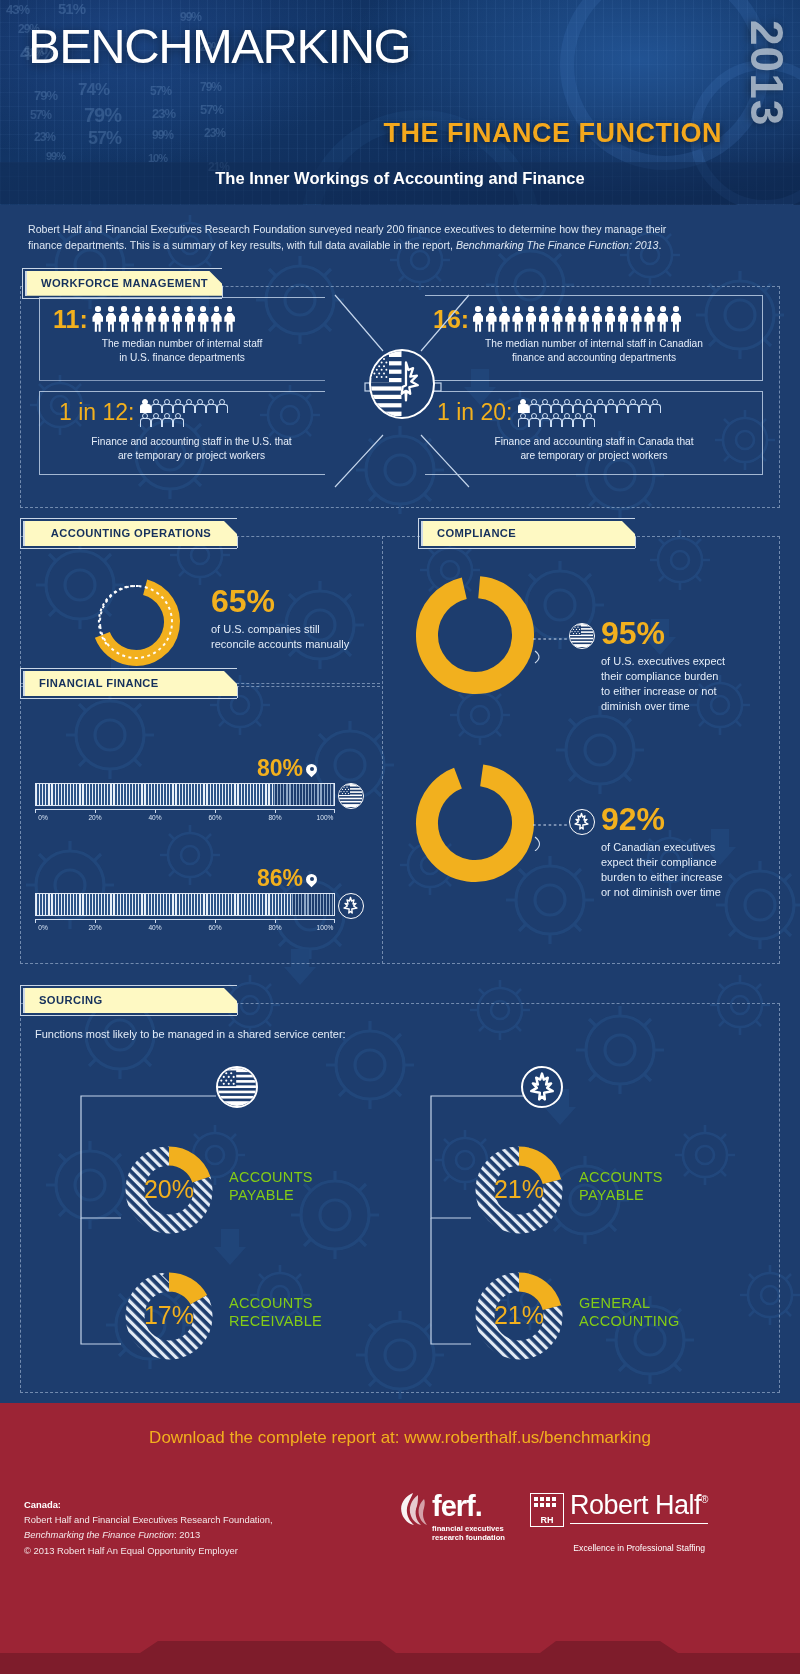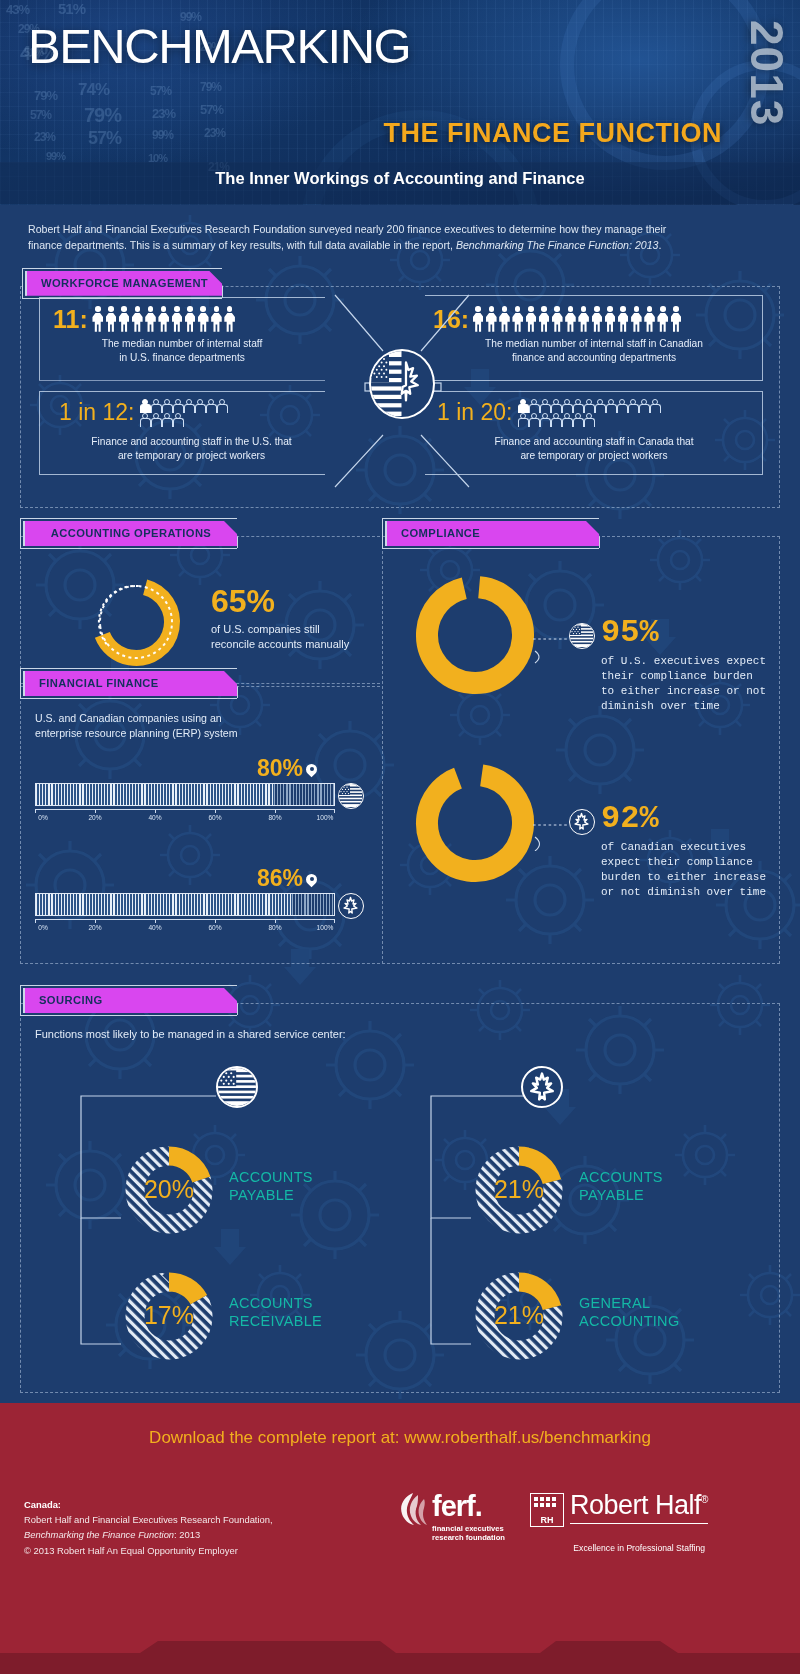--- a/index.html
+++ b/index.html
@@ -75,21 +75,21 @@
 
   .intro {
     margin: 16px 28px 0 28px; width: 744px;
     font-size: 10.6px; line-height: 1.55; color: #dfe8f4;
   }
   .intro i { font-style: italic; }
 
   
   .tab {
     position: relative; display: inline-block; height: 25px;
-    background: #d946ef;
+    background: #fef9c3;
     color: #15305c; font-weight: 700; font-size: 11.2px; letter-spacing: .4px;
     line-height: 25px; padding: 0 14px;
     border-left: 2px solid #ccd8e8;
     clip-path: polygon(0 0, calc(100% - 13px) 0, 100% 13px, 100% 100%, 0 100%);
   }
   .tab-shell {
     position: relative; display: inline-block;
     border-top: 1.5px solid #c9d6e6;
     border-left: 1.5px solid #c9d6e6;
     border-bottom: 1.5px solid #c9d6e6;
@@ -179,27 +179,27 @@
     content: ""; position: absolute; left: 3.6px; top: 3.2px; width: 4px; height: 4px;
     background: #1d3d6e; border-radius: 50%;
   }
   .axis { position: relative; height: 16px; margin-top: 3px; }
   .axis-line { position: absolute; left: 0; right: 0; top: 0; height: 1px; background: #cfdcee; }
   .tick { position: absolute; top: 0; width: 1px; height: 4px; background: #cfdcee; }
   .ticklbl { position: absolute; top: 5px; font-size: 6.6px; color: #d6e2f2; transform: translateX(-50%); }
 
   
   .cp { position: absolute; left: 382px; top: 313px; width: 398px; }
-  .cp-panel { height: 428px; font-family: Liberation Mono, monospace; }
+  .cp-panel { height: 428px; }
 
   
   .sc { position: absolute; left: 20px; top: 780px; width: 760px; }
   .sc-panel { height: 390px; }
   .sc-desc { font-size: 11px; color: #e3ecf8; }
-  .src-label { font-size: 14.5px; color: #14b8a6; line-height: 1.25; letter-spacing: .3px; }
+  .src-label { font-size: 14.5px; color: #84cc16; line-height: 1.25; letter-spacing: .3px; }
 
   
   .footer {
     position: absolute; left: 0; top: 1403px; width: 800px; height: 271px;
     background: #9c2435; overflow: hidden;
   }
   .footer-notch {
     position: absolute; left: 0; top: 238px; width: 800px; height: 33px;
     background: #7e1c2b;
     clip-path: polygon(0 12px, 140px 12px, 158px 0, 380px 0, 396px 12px, 540px 12px, 556px 0, 660px 0, 678px 12px, 800px 12px, 800px 100%, 0 100%);
@@ -543,24 +543,20 @@
       </div>
     </div>
 
     <div class="fs">
       <div style="position:relative;z-index:3;">
         <span class="tab-shell">
           <span class="tab" style="min-width:214px;">FINANCIAL FINANCE</span>
         </span>
       </div>
       <div class="panel fs-panel" style="margin-top:-13px;">
-        <div class="fs-desc" style="position:absolute;left:14px;top:24px;width:320px;">
-          <div>U.S. and Canadian companies using an</div>
-          <div>enterprise resource planning (ERP) system</div>
-        </div>
 
         <div style="position:absolute;left:14px;top:68px;width:330px;">
           <div style="text-align:right;padding-right:48px;">
             <span class="gauge-val">80%</span><span class="pin"></span>
           </div>
           <div style="position:relative;width:300px;margin-top:1px;">
             <div class="gauge">
               <div class="gauge-fillmask" style="width:20%;"></div>
             </div>
             <div class="axis">
@@ -636,21 +632,21 @@
           <div class="flagcircle" style="left:303px;top:28px;width:26px;height:26px;border-width:1.8px;">
             <svg width="23" height="23" viewBox="0 0 23 23">
               <path d="M11.5,3.4 L12.6,7 L15,5.9 L14,10 L17,9.4 L14.6,12 L18,14 L12.8,15 L13.2,19 L11.5,17.4 L9.8,19 L10.2,15 L5,14 L8.4,12 L6,9.4 L9,10 L8,5.9 L10.4,7 Z" fill="none" stroke="#ffffff" stroke-width="1.4" stroke-linejoin="round"></path>
             </svg>
           </div>
         </div>
       </div>
     </div>
 
     <div class="cp">
-      <div style="position:relative;z-index:3;">
+      <div style="position:relative;z-index:3;margin-left:36px;">
         <span class="tab-shell">
           <span class="tab" style="min-width:214px;">COMPLIANCE</span>
         </span>
       </div>
       <div class="panel cp-panel" style="margin-top:-13px;">
 
         <div style="position:absolute;left:26px;top:32px;">
           <svg width="132" height="132" viewBox="0 0 132 132">
             <circle cx="66" cy="66" r="48" fill="none" stroke="#f2b01e" stroke-width="22" pathLength="100" stroke-dasharray="95 5" transform="rotate(-85 66 66)"></circle>
           </svg>

